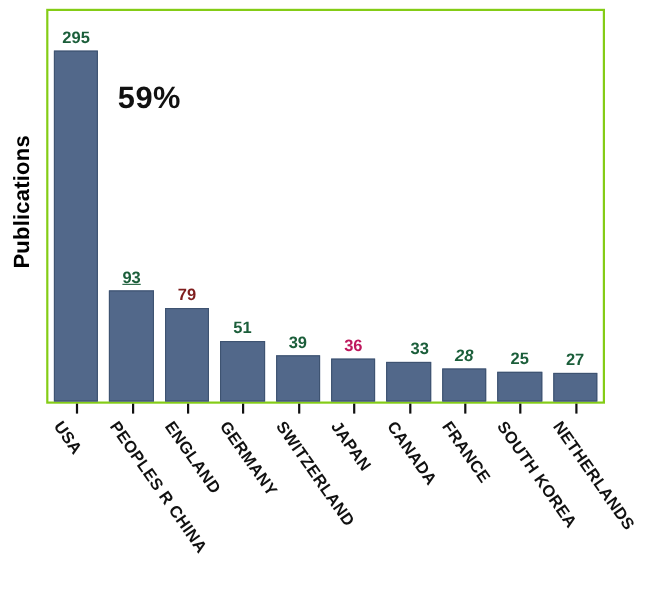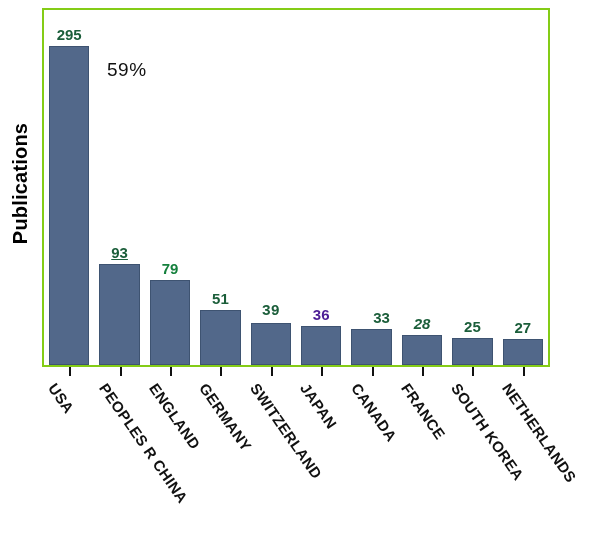--- a/index.html
+++ b/index.html
@@ -83,23 +83,23 @@
     font-size: 15px;
     font-weight: bold;
     color: #1b5e3a;
     line-height: 1;
   }
 
   
   #pct-annotation {
     position: absolute;
     left: 107px;
-    top: 59px;
-    font-size: 19px;
-    font-weight: normal;
+    top: 73px;
+    font-size: 28px;
+    font-weight: bold;
     color: #111111;
     letter-spacing: 0.5px;
   }
 
   
   .tick {
     position: absolute;
     top: 367px;
     width: 2px;
     height: 9px;
@@ -133,33 +133,33 @@
         <div class="bar-slot" style="left: 5.04px; width: 40.32px;">
           <div class="bar" title="USA: 295" style="height: 319.284px; background: rgb(82, 104, 138); border-color: rgb(62, 83, 113);"></div>
           <div class="bar-value" style="color: rgb(27, 94, 58); bottom: 323.284px;">295</div>
         </div>
         <div class="bar-slot" style="left: 55.44px; width: 40.32px;">
           <div class="bar" title="PEOPLES R CHINA: 93" style="height: 100.655px; background: rgb(82, 104, 138); border-color: rgb(62, 83, 113);"></div>
           <div class="bar-value" style="color: rgb(27, 94, 58); bottom: 104.655px; text-decoration: underline;">93</div>
         </div>
         <div class="bar-slot" style="left: 105.84px; width: 40.32px;">
           <div class="bar" title="ENGLAND: 79" style="height: 85.503px; background: rgb(82, 104, 138); border-color: rgb(62, 83, 113);"></div>
-          <div class="bar-value" style="color: #15803d; bottom: 89.503px;">79</div>
+          <div class="bar-value" style="color: #7f1d1d; bottom: 89.503px;">79</div>
         </div>
         <div class="bar-slot" style="left: 156.24px; width: 40.32px; text-align: center;">
           <div class="bar" title="GERMANY: 51" style="height: 55.1982px; background: rgb(82, 104, 138); border-color: rgb(62, 83, 113);"></div>
           <div class="bar-value" style="color: rgb(27, 94, 58); bottom: 59.1982px;">51</div>
         </div>
-        <div class="bar-slot" style="left: 206.64px; width: 40.32px; font-family: Liberation Mono, monospace;">
+        <div class="bar-slot" style="left: 206.64px; width: 40.32px;">
           <div class="bar" title="SWITZERLAND: 39" style="height: 42.2104px; background: rgb(82, 104, 138); border-color: rgb(62, 83, 113);"></div>
           <div class="bar-value" style="color: rgb(27, 94, 58); bottom: 46.2104px;">39</div>
         </div>
         <div class="bar-slot" style="left: 257.04px; width: 40.32px;">
           <div class="bar" title="JAPAN: 36" style="height: 38.9634px; background: rgb(82, 104, 138); border-color: rgb(62, 83, 113);"></div>
-          <div class="bar-value" style="color: #4c1d95; bottom: 42.9634px;">36</div>
+          <div class="bar-value" style="color: #be185d; bottom: 42.9634px;">36</div>
         </div>
         <div class="bar-slot" style="left: 307.44px; width: 40.32px;">
           <div class="bar" title="CANADA: 33" style="height: 35.7165px; background: rgb(82, 104, 138); border-color: rgb(62, 83, 113);"></div>
           <div class="bar-value" style="color: rgb(27, 94, 58); bottom: 39.7165px; margin-left: 10px;">33</div>
         </div>
         <div class="bar-slot" style="left: 357.84px; width: 40.32px;">
           <div class="bar" title="FRANCE: 28" style="height: 30.3049px; background: rgb(82, 104, 138); border-color: rgb(62, 83, 113);"></div>
           <div class="bar-value" style="color: rgb(27, 94, 58); bottom: 34.3049px; font-style: italic;">28</div>
         </div>
         <div class="bar-slot" style="left: 408.24px; width: 40.32px;">

